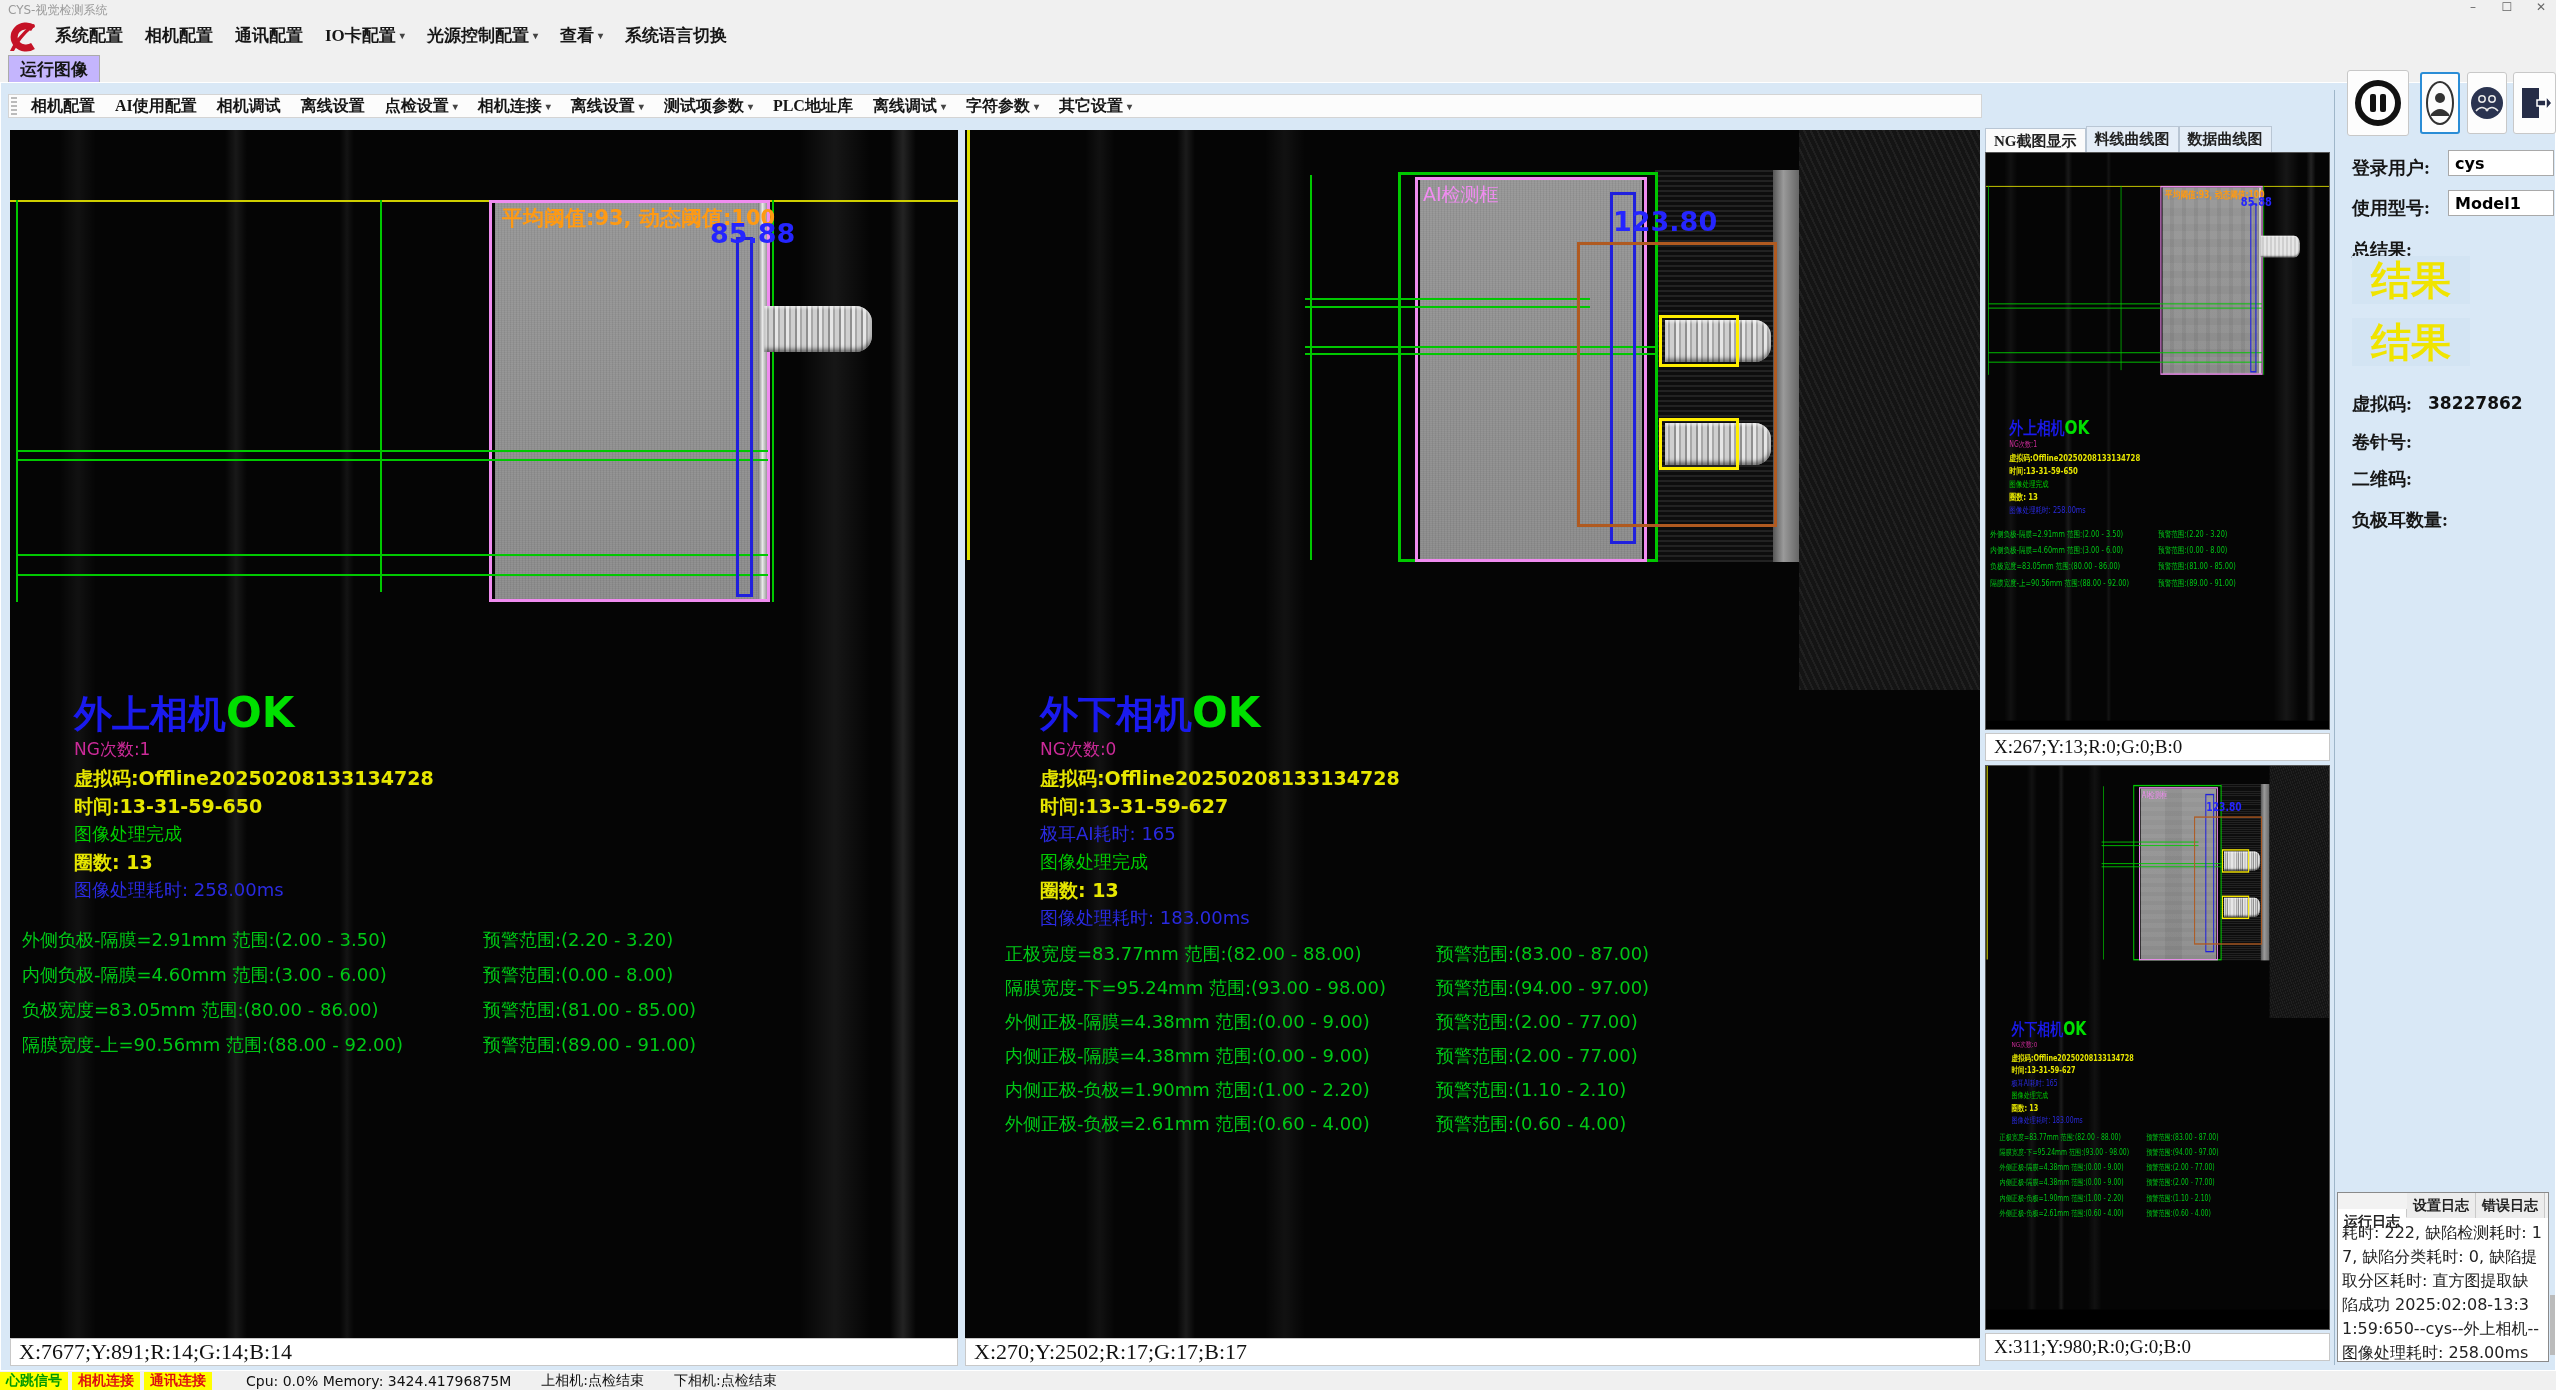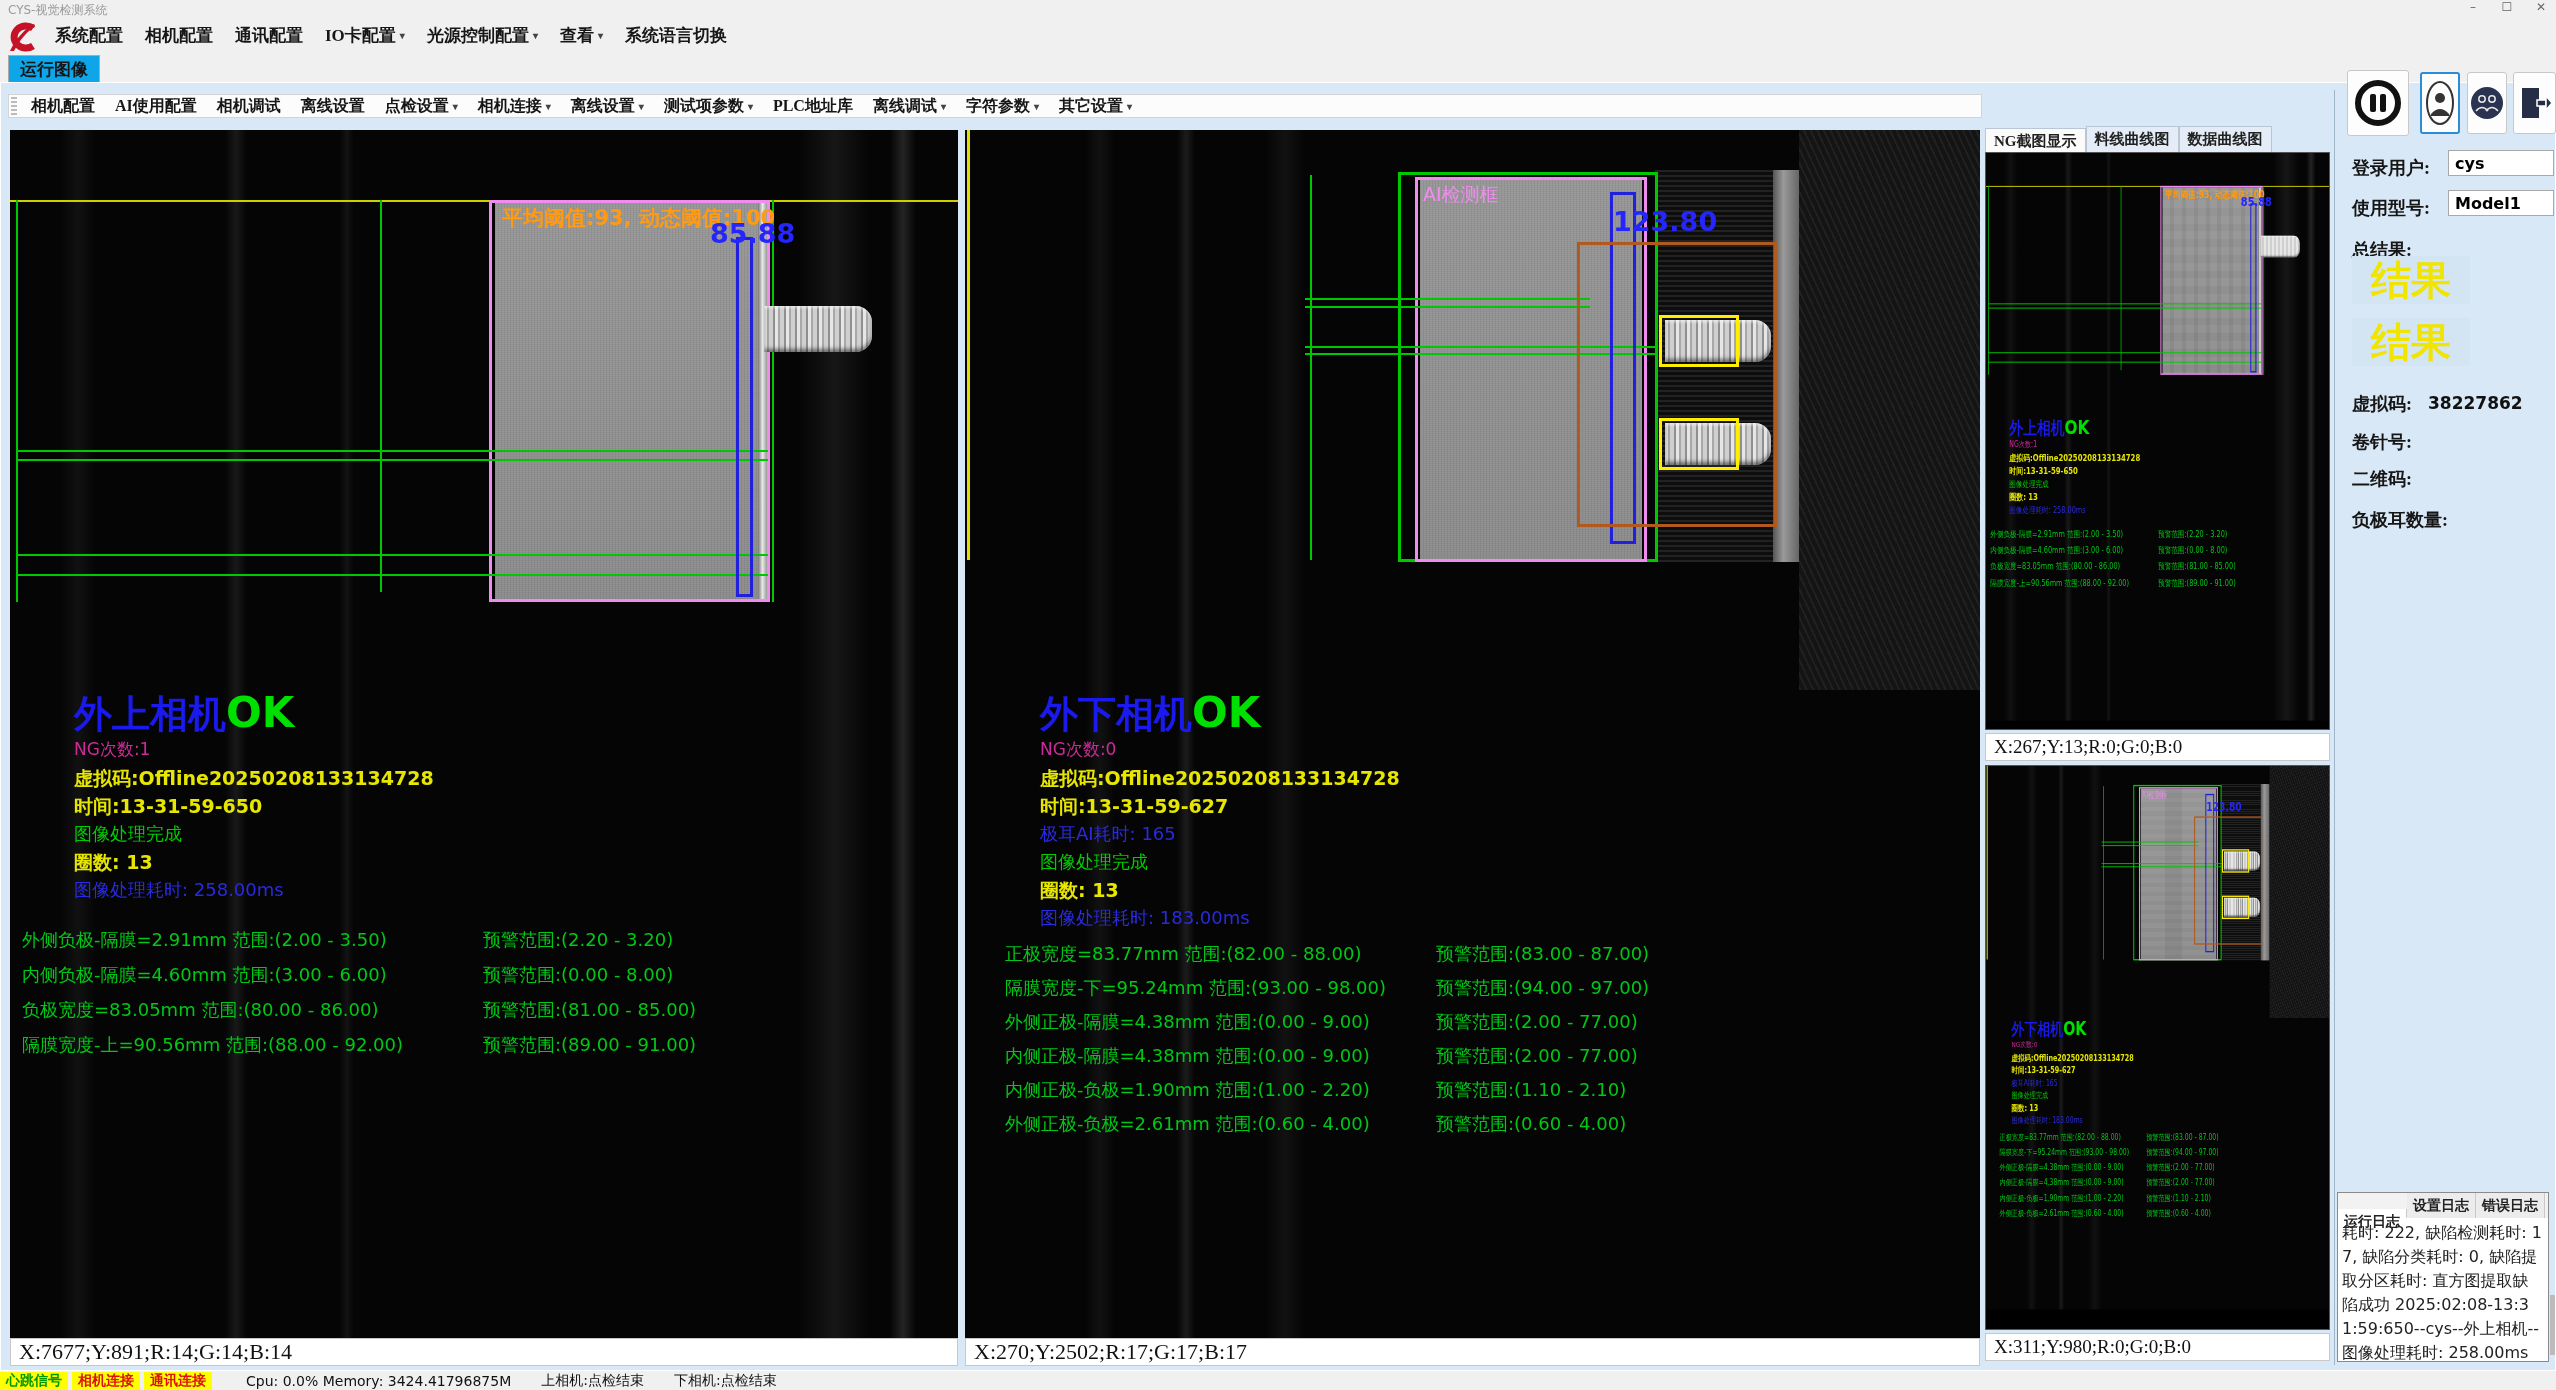--- a/index.html
+++ b/index.html
@@ -24,21 +24,21 @@
   .wincontrols span { font-size:12px; color:#666; width:18px; text-align:center; cursor:default; }
 
   .menubar { position:absolute; left:0; top:18px; width:2556px; height:30px; background:#f0f0f0; }
   .logo { position:absolute; left:4px; top:2px; width:32px; height:34px; }
   .menu-items { position:absolute; left:44px; top:4px; display:flex; align-items:center; }
   .menu-item { display:inline-flex; align-items:center; gap:4px; padding:2px 11px;
     font-family:"Liberation Serif", serif; font-weight:bold; font-size:17px; color:#161616; cursor:default; }
   .arr { font-size:10px; color:#444; }
 
   .tabrow { position:absolute; left:0; top:52px; width:2556px; height:30px; background:#f0f0f0; }
-  .tab-run { position:absolute; left:8px; top:3px; width:92px; height:27px; background:#0ea5e9;
+  .tab-run { position:absolute; left:8px; top:3px; width:92px; height:27px; background:#c4b5fd;
     border:1px solid #ababab; border-bottom:none; font-family:"Liberation Serif", serif; font-weight:bold;
     font-size:17px; color:#161616; display:flex; align-items:center; justify-content:center; }
 
   .mainarea { position:absolute; left:0; top:82px; width:2556px; height:1289px; background:#d9e8f6;
     border:1px solid #ffffff; }
 
   .toolbar { position:absolute; left:8px; top:94px; width:1974px; height:24px; background:#fcfcfc;
     border:1px solid #d4d4d4; display:flex; align-items:center;
     font-family:"Liberation Serif", serif; font-weight:bold; font-size:16px; color:#161616; }
   .grip { width:6px; height:18px; margin:0 4px 0 2px;

